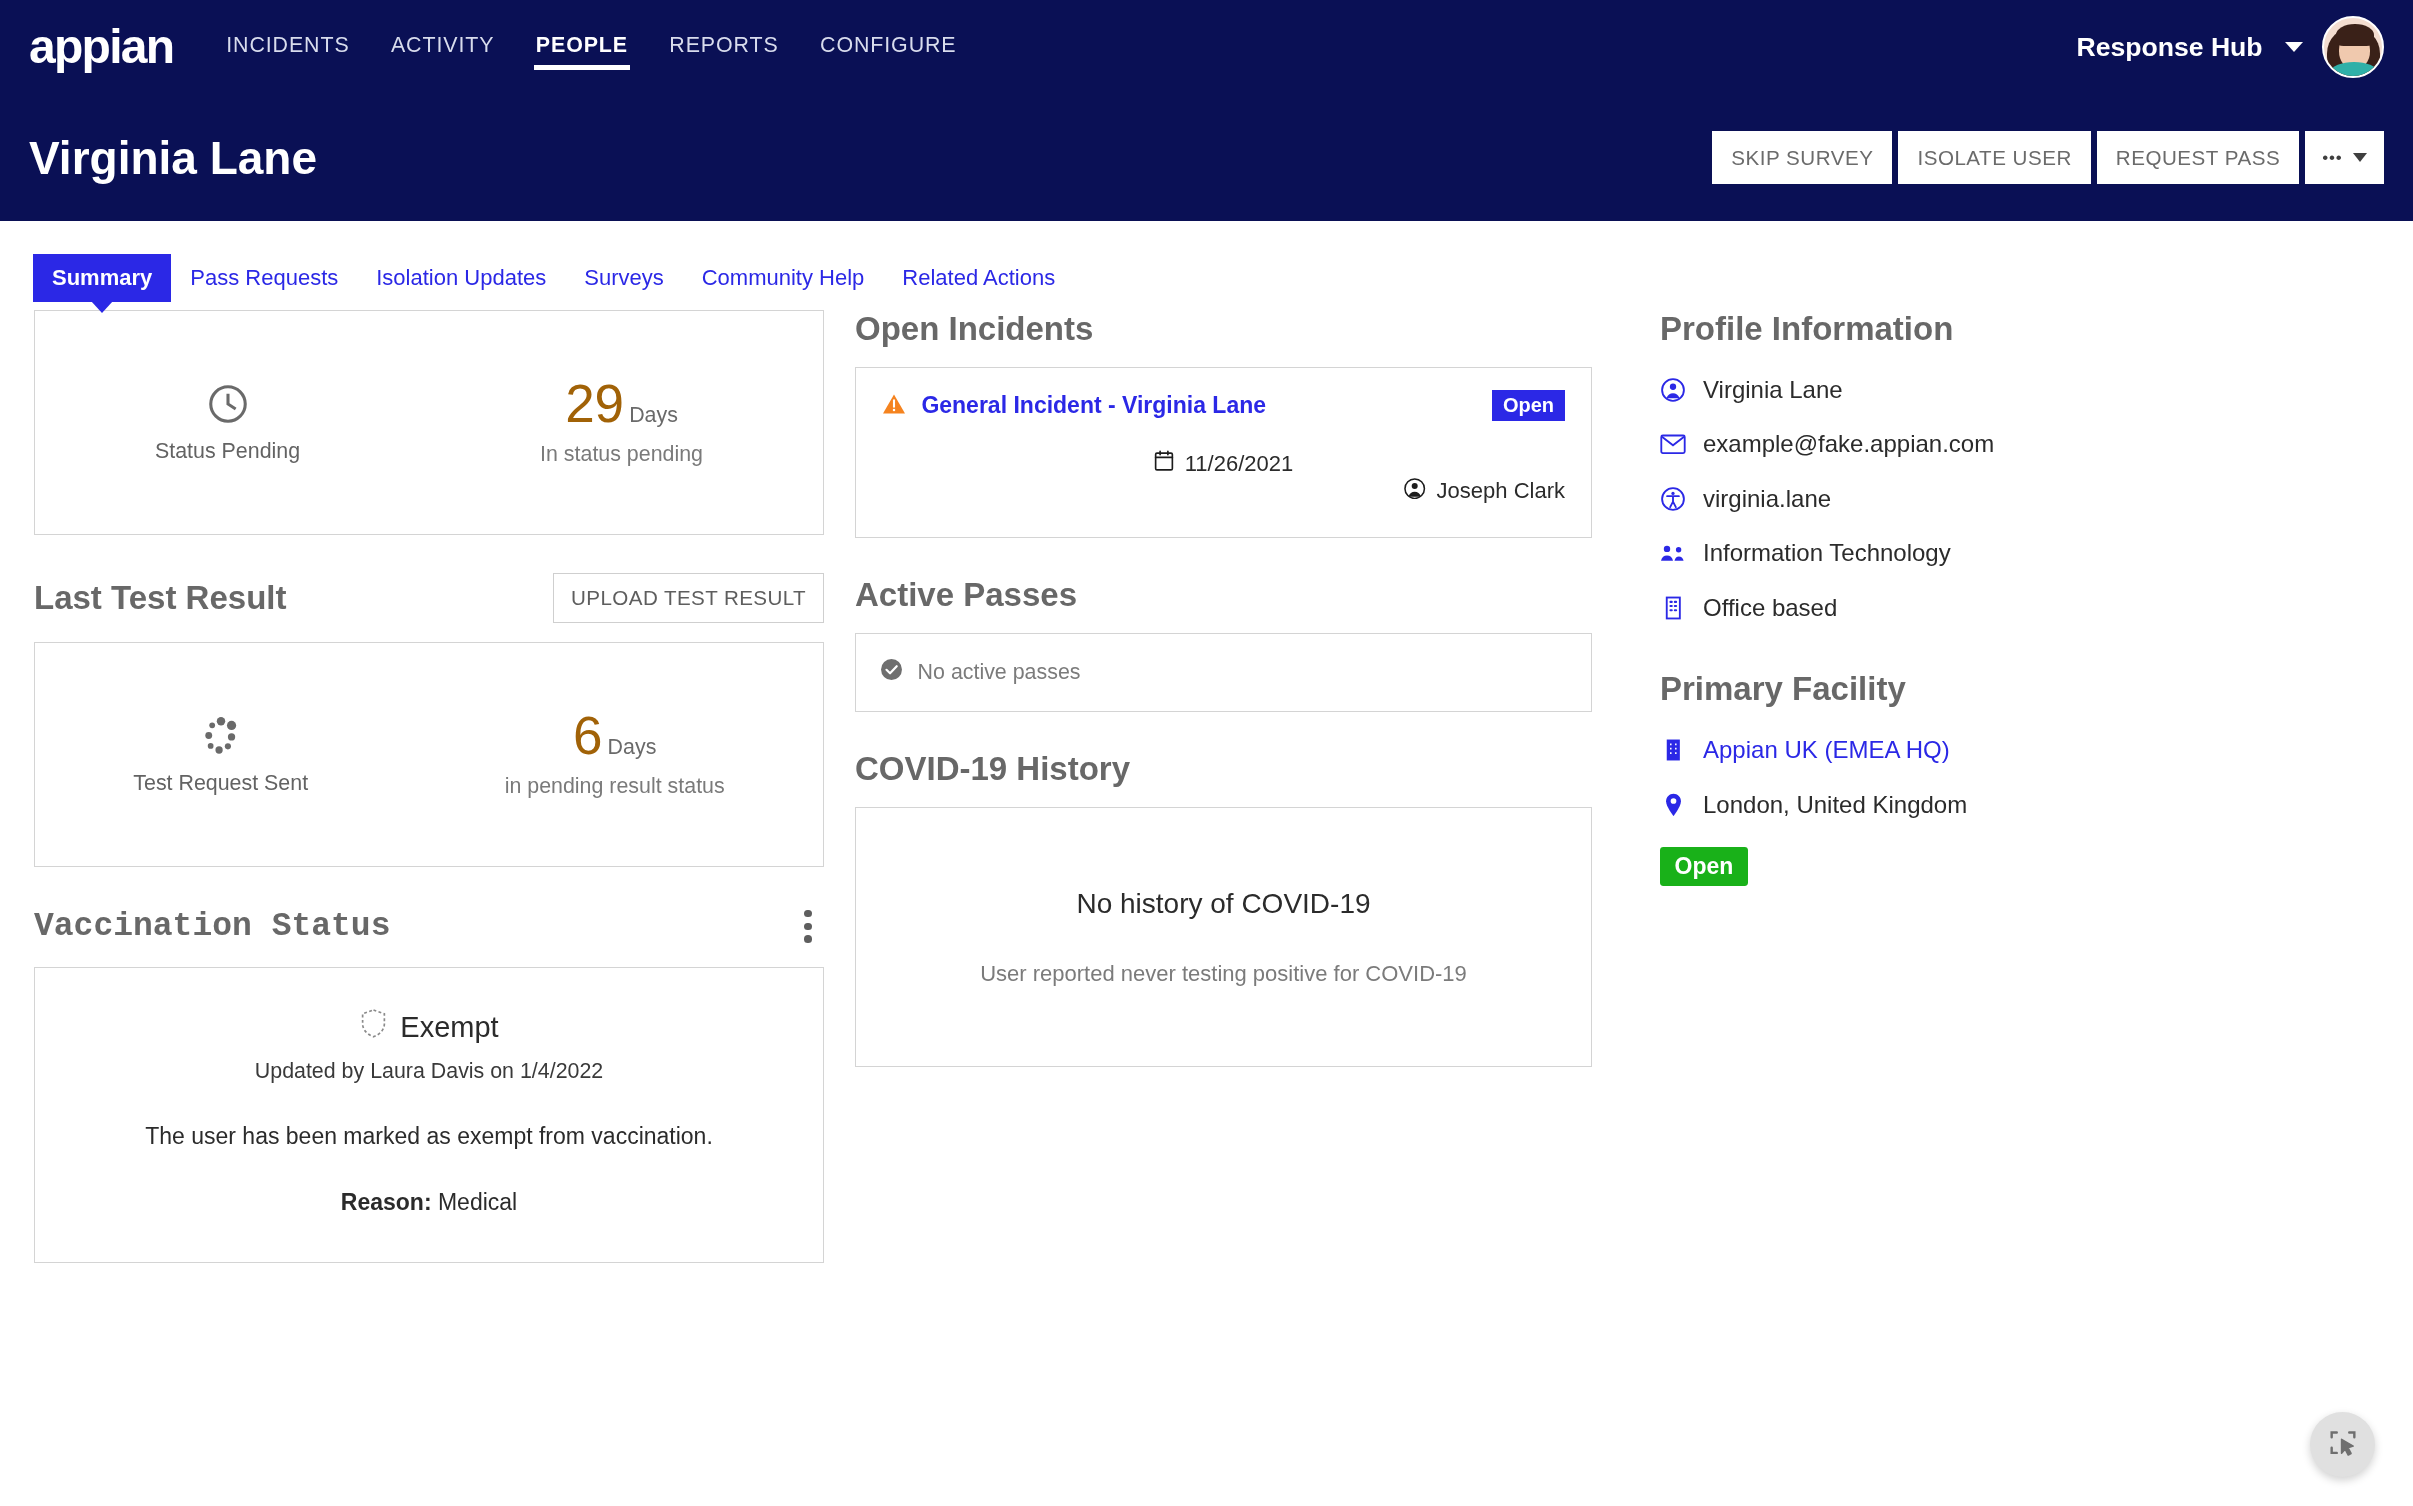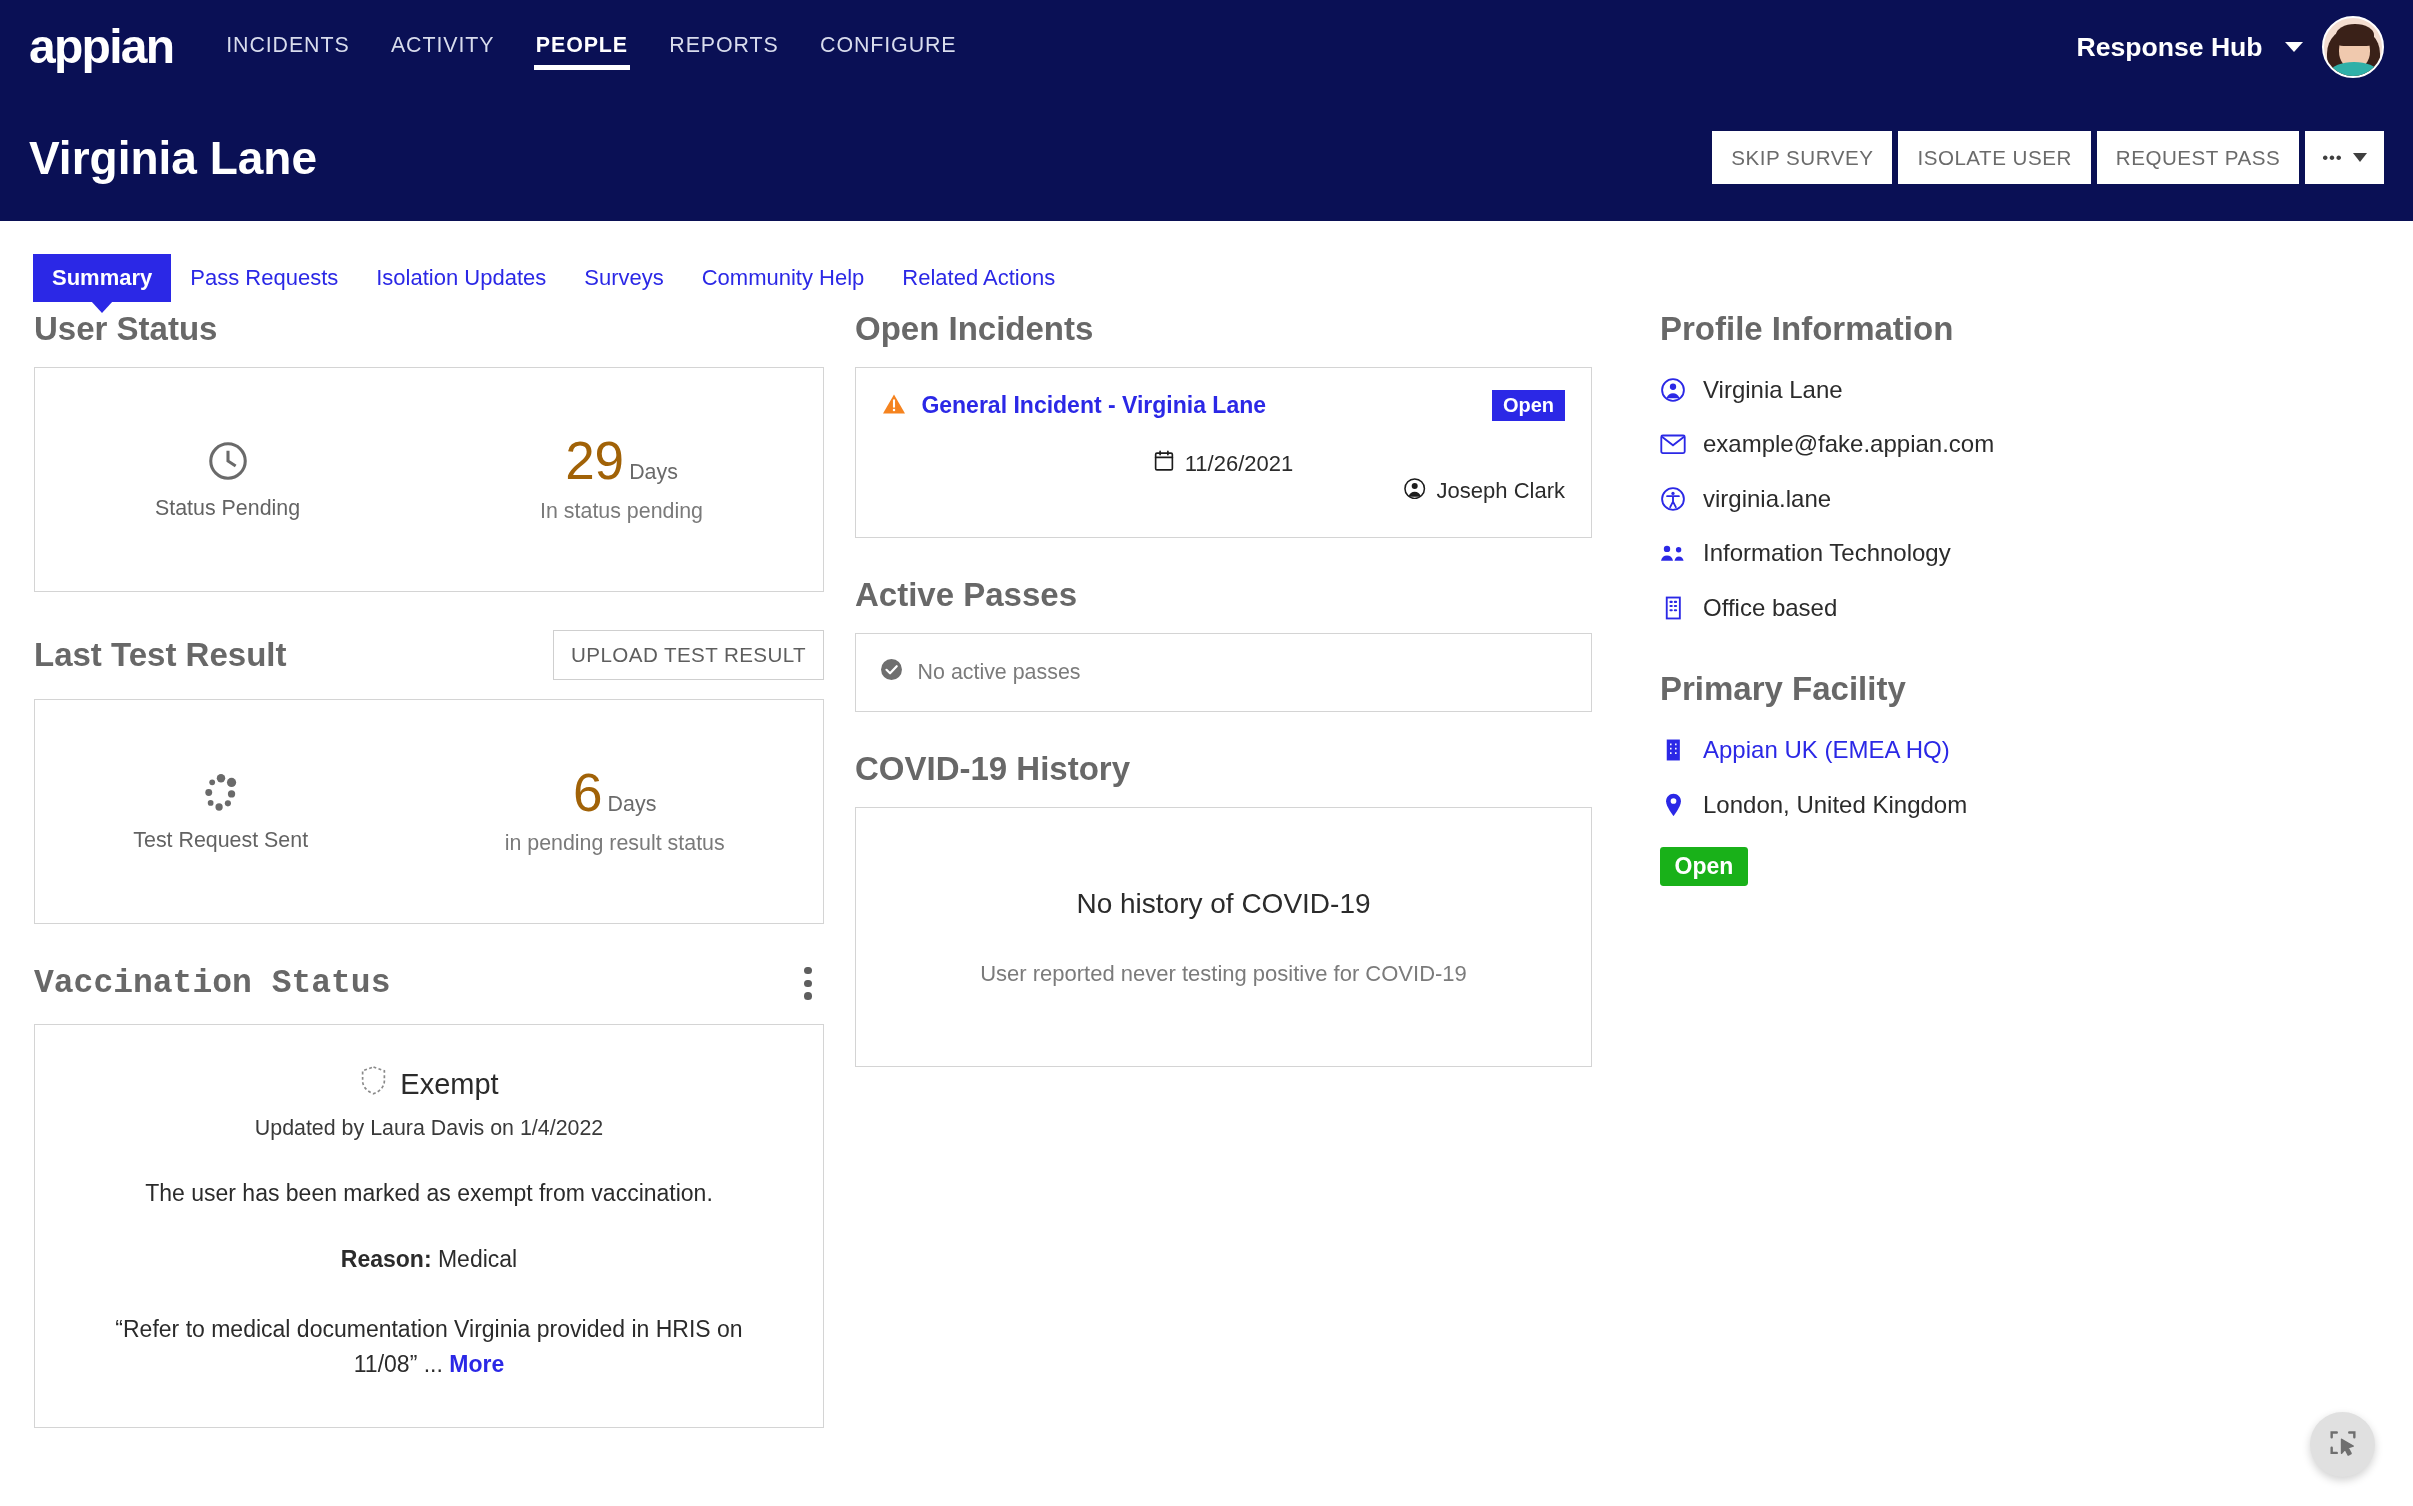--- a/index.html
+++ b/index.html
@@ -400,21 +400,20 @@
   <div class="tab">Isolation Updates</div>
   <div class="tab">Surveys</div>
   <div class="tab">Community Help</div>
   <div class="tab">Related Actions</div>
 </div>
 
 <div class="columns">
 
   <div class="col-left">
 
-    <h2 class="section">User Status</h2>
     <div class="card kpi">
       <div class="kpi-item">
         <div class="kpi-icon">
           <svg width="46" height="46" viewBox="0 0 24 24" fill="none" stroke="#6a6a6a" stroke-width="1.6">
             <circle cx="12" cy="12" r="9"></circle>
               <path d="M12 6.6V12l4 2.6"></path>
           </svg>
         </div>
         <div class="kpi-label">Status Pending</div>
       </div>
@@ -472,24 +471,20 @@
           </svg>
         </span>
         <span>Exempt</span>
       </div>
       <div class="vax-updated">Updated by Laura Davis on 1/4/2022</div>
       <div class="vax-body">The user has been marked as exempt from vaccination.</div>
       <div class="vax-reason">
         <b>Reason:</b>
         <span>Medical</span>
       </div>
-      <div class="vax-quote">
-        <span>“Refer to medical documentation Virginia provided in HRIS on 11/08” ...</span>
-        <span class="morelink">More</span>
-      </div>
     </div>
   </div>
 
   <div class="col-mid">
 
     <h2 class="section">Open Incidents</h2>
     <div class="card incident-card">
       <div class="incident-row1">
         <span>
           <svg width="24" height="22" viewBox="0 0 24 22">

